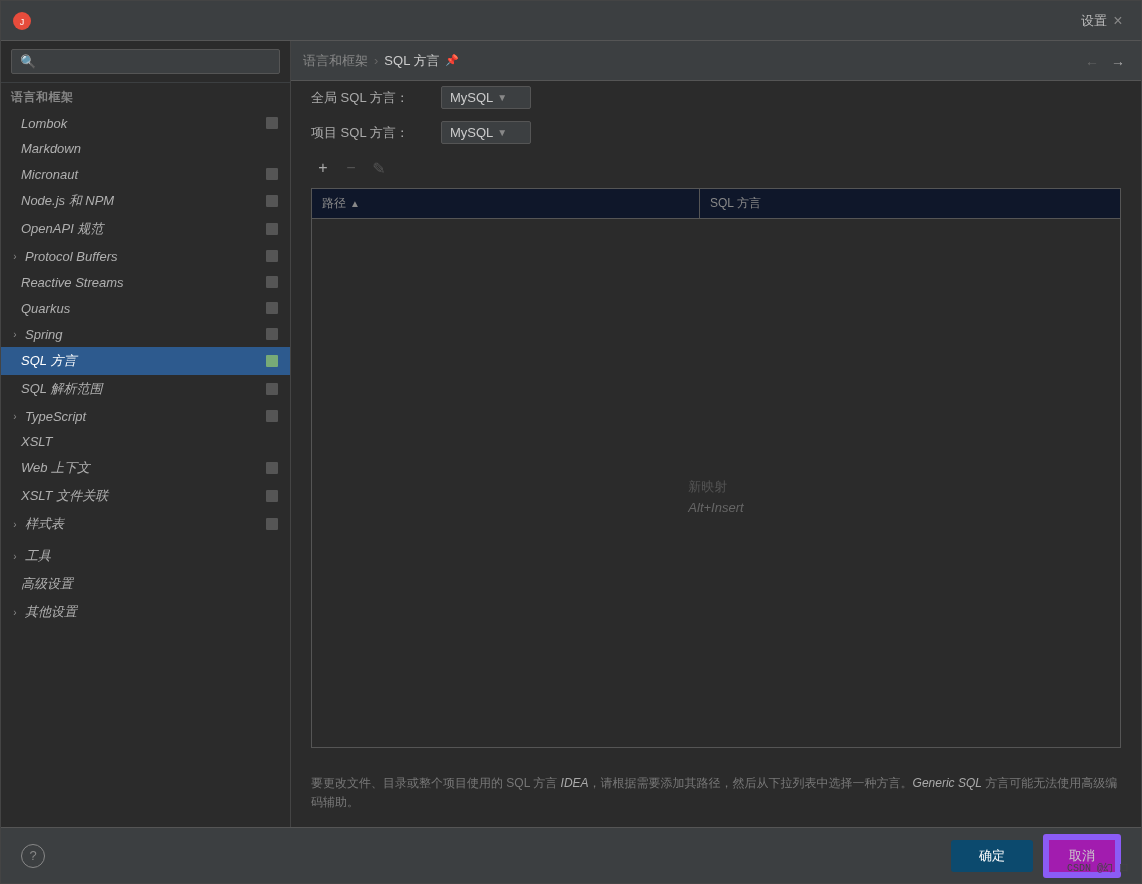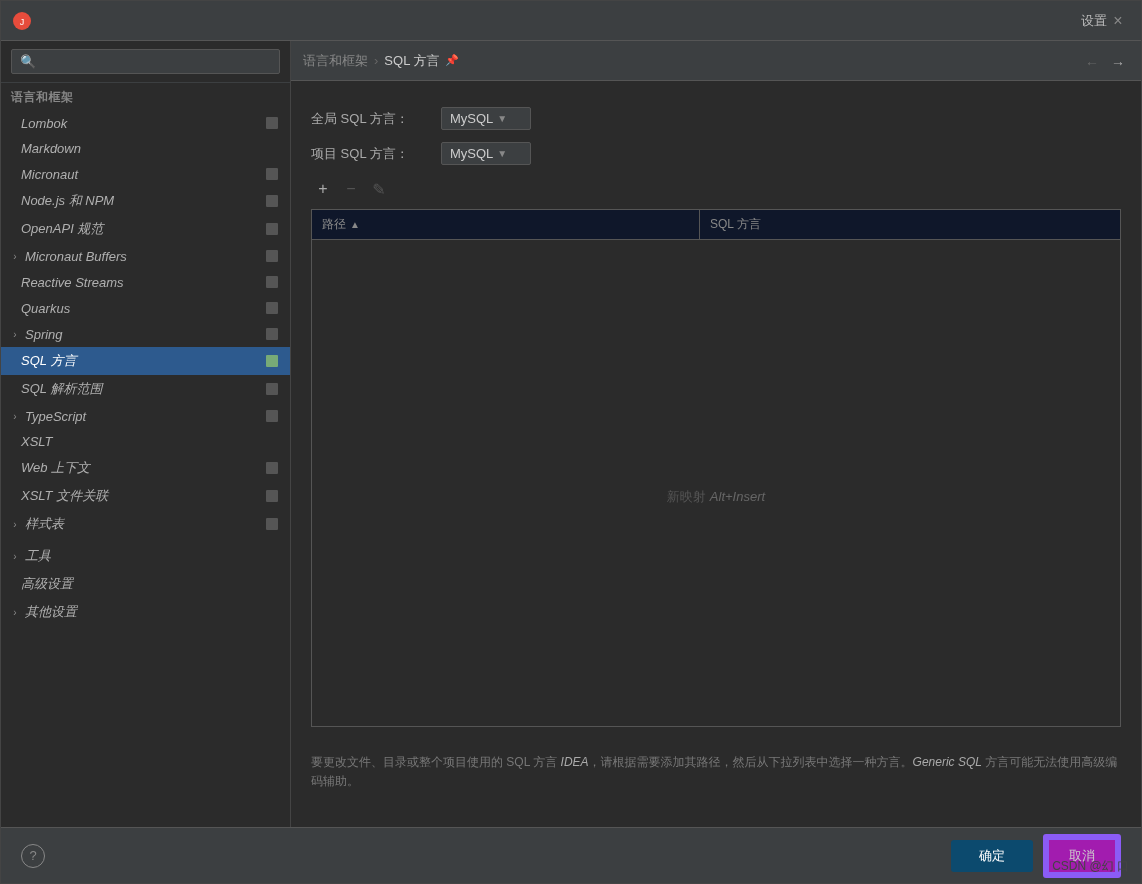--- a/index.html
+++ b/index.html
@@ -172,21 +172,21 @@
     }
     .nav-arrow {
       width: 22px; height: 22px;
       display: flex; align-items: center; justify-content: center;
       color: #666;
       font-size: 14px;
       cursor: pointer;
     }
     .nav-arrow.active { color: #aaa; }
     .settings-body {
-      padding: 26px 20px;
+      padding: 5px 20px;
       flex: 1;
       display: flex;
       flex-direction: column;
       overflow: hidden;
     }
     .setting-row {
       display: flex;
       align-items: center;
       margin-bottom: 12px;
       font-size: 13px;
@@ -262,22 +262,22 @@
     .table-body {
       flex: 1;
       display: flex;
       align-items: center;
       justify-content: center;
       color: #555;
       font-size: 13px;
     }
     .empty-hint {
       display: flex;
-      flex-direction: row;
-      align-items: center;
+      flex-direction: column;
+      align-items: flex-start;
       gap: 4px;
       margin-top: 28px;
     }
     .empty-hint-text { color: #555; }
     .empty-hint-shortcut { color: #666; font-style: italic; }
     .description-text {
       font-size: 12px;
       color: #777;
       line-height: 1.6;
       padding: 10px 0;
@@ -322,22 +322,23 @@
       color: #888;
       font-size: 13px;
       cursor: pointer;
       margin-right: auto;
     }
     .sort-asc { font-size: 10px; }
     .watermark {
       position: absolute;
       bottom: 8px;
       right: 12px;
-      font-size: 12px;
+      font-size: 10px;
       color: #444;
+      font-family: Liberation Mono, monospace;
     }
   </style>
 </head>
 <body>
 
 <div class="dialog">
 
   <div class="title-bar">
     <div class="title-bar-icon">
       <svg width="14" height="14" viewBox="0 0 14 14">
@@ -387,21 +388,21 @@
 
         <div class="sidebar-item">
           <span>OpenAPI 规范</span>
           <span class="item-icon">
               <span class="small-icon"></span>
             </span>
         </div>
 
         <div class="sidebar-item expandable">
           <span class="chevron">›</span>
-          <span>Micronaut Buffers</span>
+          <span>Protocol Buffers</span>
           <span class="item-icon">
               <span class="small-icon"></span>
             </span>
         </div>
 
         <div class="sidebar-item">
           <span>Reactive Streams</span>
           <span class="item-icon">
               <span class="small-icon"></span>
             </span>

